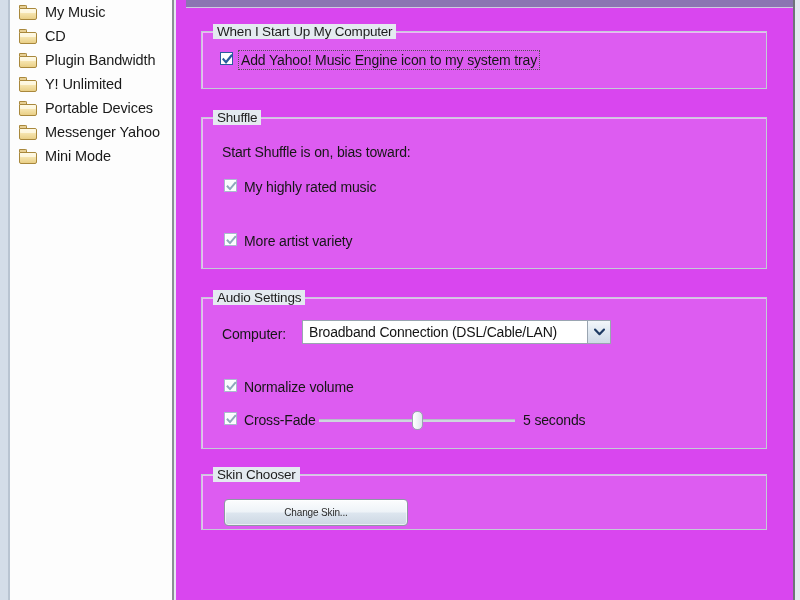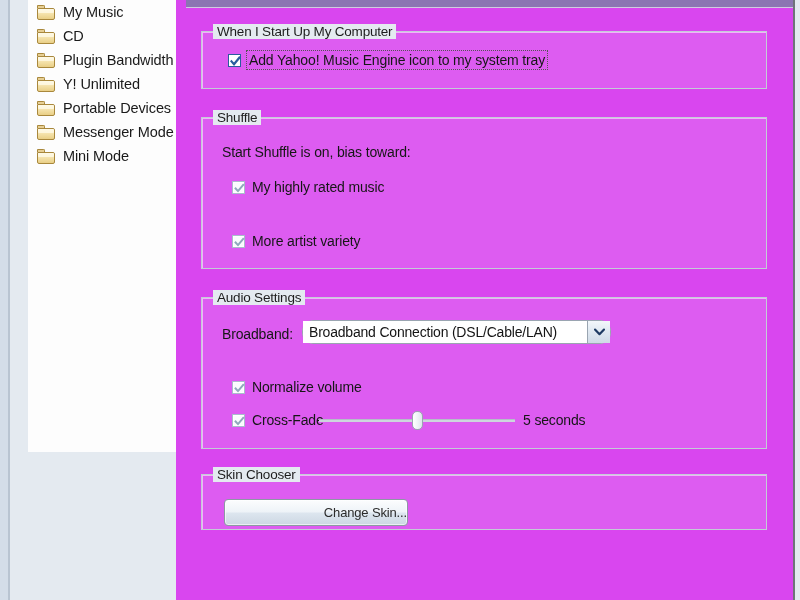--- a/index.html
+++ b/index.html
@@ -30,23 +30,23 @@
   .win-left-strip-inner {
     position: absolute;
     left: 8px; top: 0;
     width: 2px; height: 600px;
     background: #b9c4d1;
   }
 
   
   .tree-panel {
     position: absolute;
-    left: 28px; top: 0;
+    left: 10px; top: 0;
     width: 164px;
-    height: 452px;
+    height: 600px;
     background: #fdfdfd;
     border-right: 2px solid #8b8f94;
     box-sizing: border-box;
     overflow: hidden;
   }
   .tree-list {
     position: absolute;
     left: 0; top: 0;
     width: 100%;
   }
@@ -141,22 +141,21 @@
     font-size: 13.5px;
     color: #1d1d1d;
     white-space: nowrap;
     letter-spacing: -0.2px;
   }
 
   
   .cb-row {
     position: absolute;
     display: flex;
-    align-items: center;
-    margin-left: 8px;
+    align-items: flex-start;
   }
   .checkbox {
     position: relative;
     width: 13px; height: 13px;
     box-sizing: border-box;
     background: #ffffff;
     flex: 0 0 auto;
     margin-right: 7px;
   }
   .checkbox.active {
@@ -241,26 +240,26 @@
     border: 1px solid #9aa5b1;
     border-radius: 5px;
     box-sizing: border-box;
   }
 
   
   .pushbutton {
     position: absolute;
     display: flex;
     align-items: center;
-    justify-content: flex-end;
+    justify-content: center;
     box-sizing: border-box;
     border: 1px solid #8d98a4;
     border-radius: 4px;
     background: linear-gradient(180deg,#fcfdfe 0%,#eef3f8 48%,#dde6ef 52%,#ccd7e3 100%);
-    font-size: 13px;
+    font-size: 10px;
     color: #2b2b2b;
     letter-spacing: -0.15px;
     white-space: nowrap;
     box-shadow: inset 0 0 0 1px rgba(255,255,255,0.6);
   }
 </style>
 </head>
 <body>
 
 <div id="app">
@@ -315,21 +314,21 @@
         </span>
         <span class="tree-label">Portable Devices</span>
       </div>
 
       <div class="tree-item">
         <span class="folder-icon">
           <span class="tab"></span>
             <span class="body"></span>
             <span class="flap"></span>
         </span>
-        <span class="tree-label">Messenger Mode</span>
+        <span class="tree-label">Messenger Yahoo</span>
       </div>
 
       <div class="tree-item">
         <span class="folder-icon">
           <span class="tab"></span>
             <span class="body"></span>
             <span class="flap"></span>
         </span>
         <span class="tree-label">Mini Mode</span>
       </div>
@@ -375,23 +374,23 @@
             <path d="M1.6 5.5 L4 8.1 L9.2 1.9" stroke="#8fa8bd" stroke-width="2" fill="none" stroke-linecap="square"></path>
           </svg>
         </span>
         <span class="cb-label">More artist variety</span>
       </div>
     </div>
 
     <div class="groupbox" style="left:25px; top:297px; width:566px; height:152px;">
       <span class="gb-title">Audio Settings</span>
 
-      <span class="static-text" style="left:20px; top:28px;">Broadband:</span>
-
-      <div class="combobox" style="left:100px; top:22px; width:309px;border-radius:11px;">
+      <span class="static-text" style="left:20px; top:28px;">Computer:</span>
+
+      <div class="combobox" style="left:100px; top:22px; width:309px;">
         <span class="cb-value">Broadband Connection (DSL/Cable/LAN)</span>
         <span class="cb-arrow">
           <svg width="11" height="8" viewBox="0 0 11 8">
             <path d="M1 1.6 L5.5 6.2 L10 1.6" stroke="#1f3b63" stroke-width="2.2" fill="none" stroke-linecap="round" stroke-linejoin="round"></path>
           </svg>
         </span>
       </div>
 
       <div class="cb-row" style="left:22px; top:81px;">
         <span class="checkbox muted">

